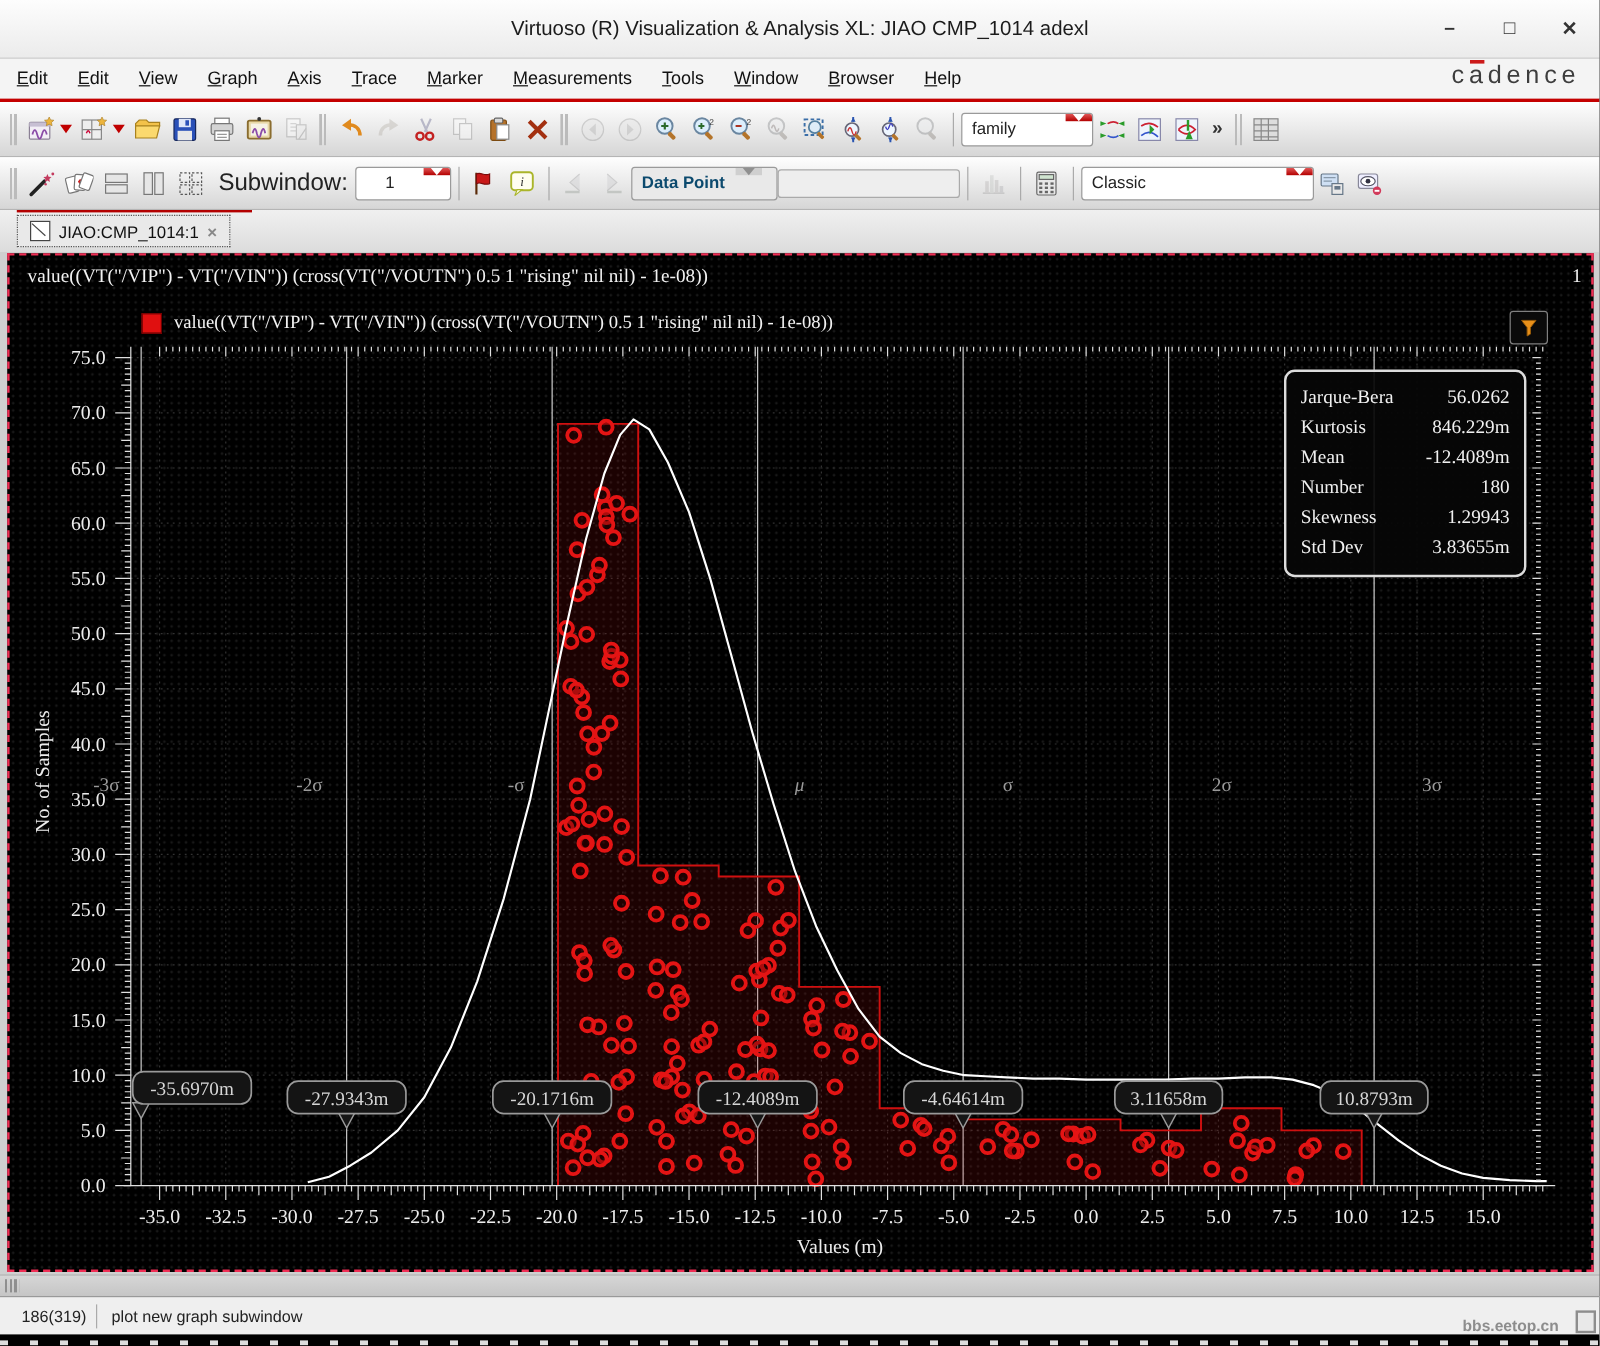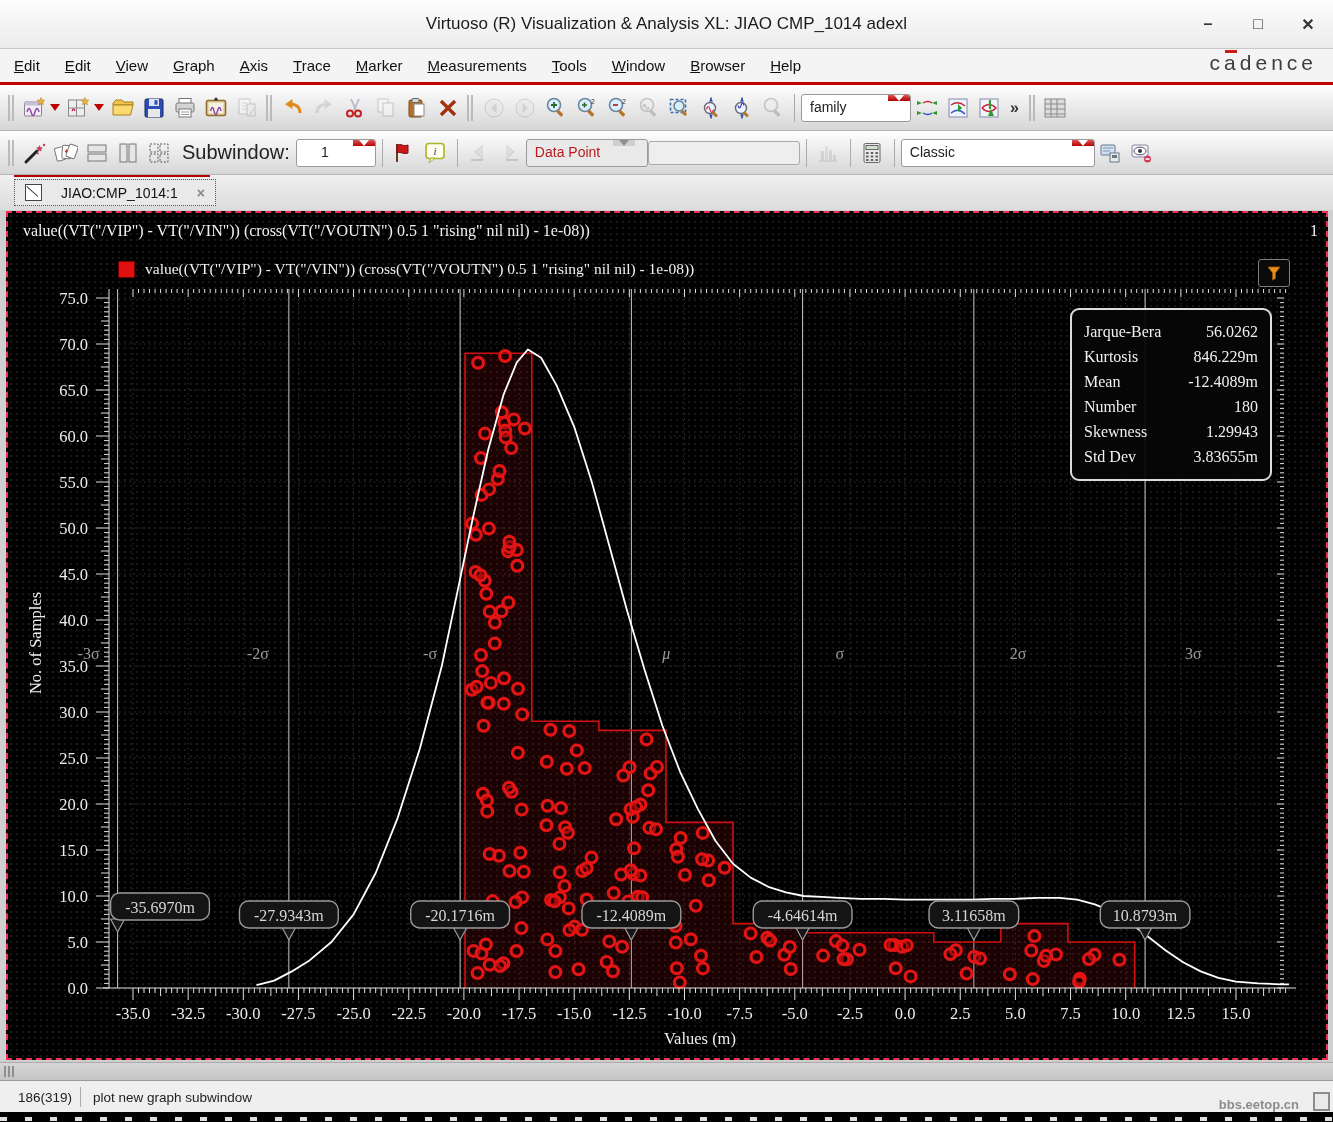--- a/index.html
+++ b/index.html
@@ -30,31 +30,31 @@
   .tbi svg{width:24px;height:24px;}
   .tbi.dis{opacity:.38;filter:grayscale(.9);}
   .caret{width:0;height:0;border-left:5px solid transparent;border-right:5px solid transparent;
     border-top:7px solid #c00000;margin:0 3px 0 0;}
   .sep{width:1px;height:28px;background:#aaa;margin:0 6px;}
   .combo{display:inline-flex;height:26px;border:1px solid #9a9a9a;border-radius:3px;overflow:hidden;background:#fff;align-items:flex-start;}
   .combo .val{padding:4px 8px;font-size:14px;color:#222;min-width:70px;}
   .combo .btn{width:22px;background:linear-gradient(#e05555,#b30000);display:flex;align-items:center;justify-content:center;}
   .combo .btn::after{content:'';border-left:5px solid transparent;border-right:5px solid transparent;border-top:6px solid #fff;}
   .combo.dis{background:#e9e9e9;}
-  .combo.dis .val{color:#b91c1c;}
+  .combo.dis .val{color:#0c4a6e;font-weight:bold;}
   .combo.dis .btn{background:#cfcfcf;}
   .combo.dis .btn::after{border-top-color:#909090;}
   .tb-label{font-size:20px;color:#222;margin:0 6px 0 8px;}
   .tb-input{width:150px;height:22px;border:1px solid #aaa;border-radius:3px;background:#eee;}
   .chev{font-size:16px;font-weight:bold;color:#333;margin:0 6px;}
   
   .tabbar{height:35px;background:linear-gradient(#f0f0f0,#dcdcdc);border-bottom:1px solid #9e9e9e;
     display:flex;align-items:center;position:relative;}
   .tab-redline{position:absolute;top:0;left:14px;width:196px;height:2px;background:#b30000;}
-  .tab{display:inline-flex;align-items:center;gap:19px;margin-left:14px;padding:4px 10px;
+  .tab{display:inline-flex;align-items:center;gap:7px;margin-left:14px;padding:4px 10px;
     background:#e9e9e9;border:1px dotted #555;}
   .tab-icon{width:15px;height:15px;background:#fff;border:1px solid #444;position:relative;}
   .tab-icon::after{content:'';position:absolute;left:1px;top:1px;width:15px;height:1px;background:#444;
     transform:rotate(42deg);transform-origin:0 0;}
   .tab-label{font-size:14px;color:#111;}
   .tab-close{font-size:14px;color:#888;font-weight:bold;}
   
   .plot-wrap{position:absolute;left:0;top:210px;width:1333px;height:852px;background:#cfcfcf;}
   .plot{position:absolute;left:6px;top:1px;right:5px;bottom:2px;background:#000;
     border:2px dashed #ee2f55;

